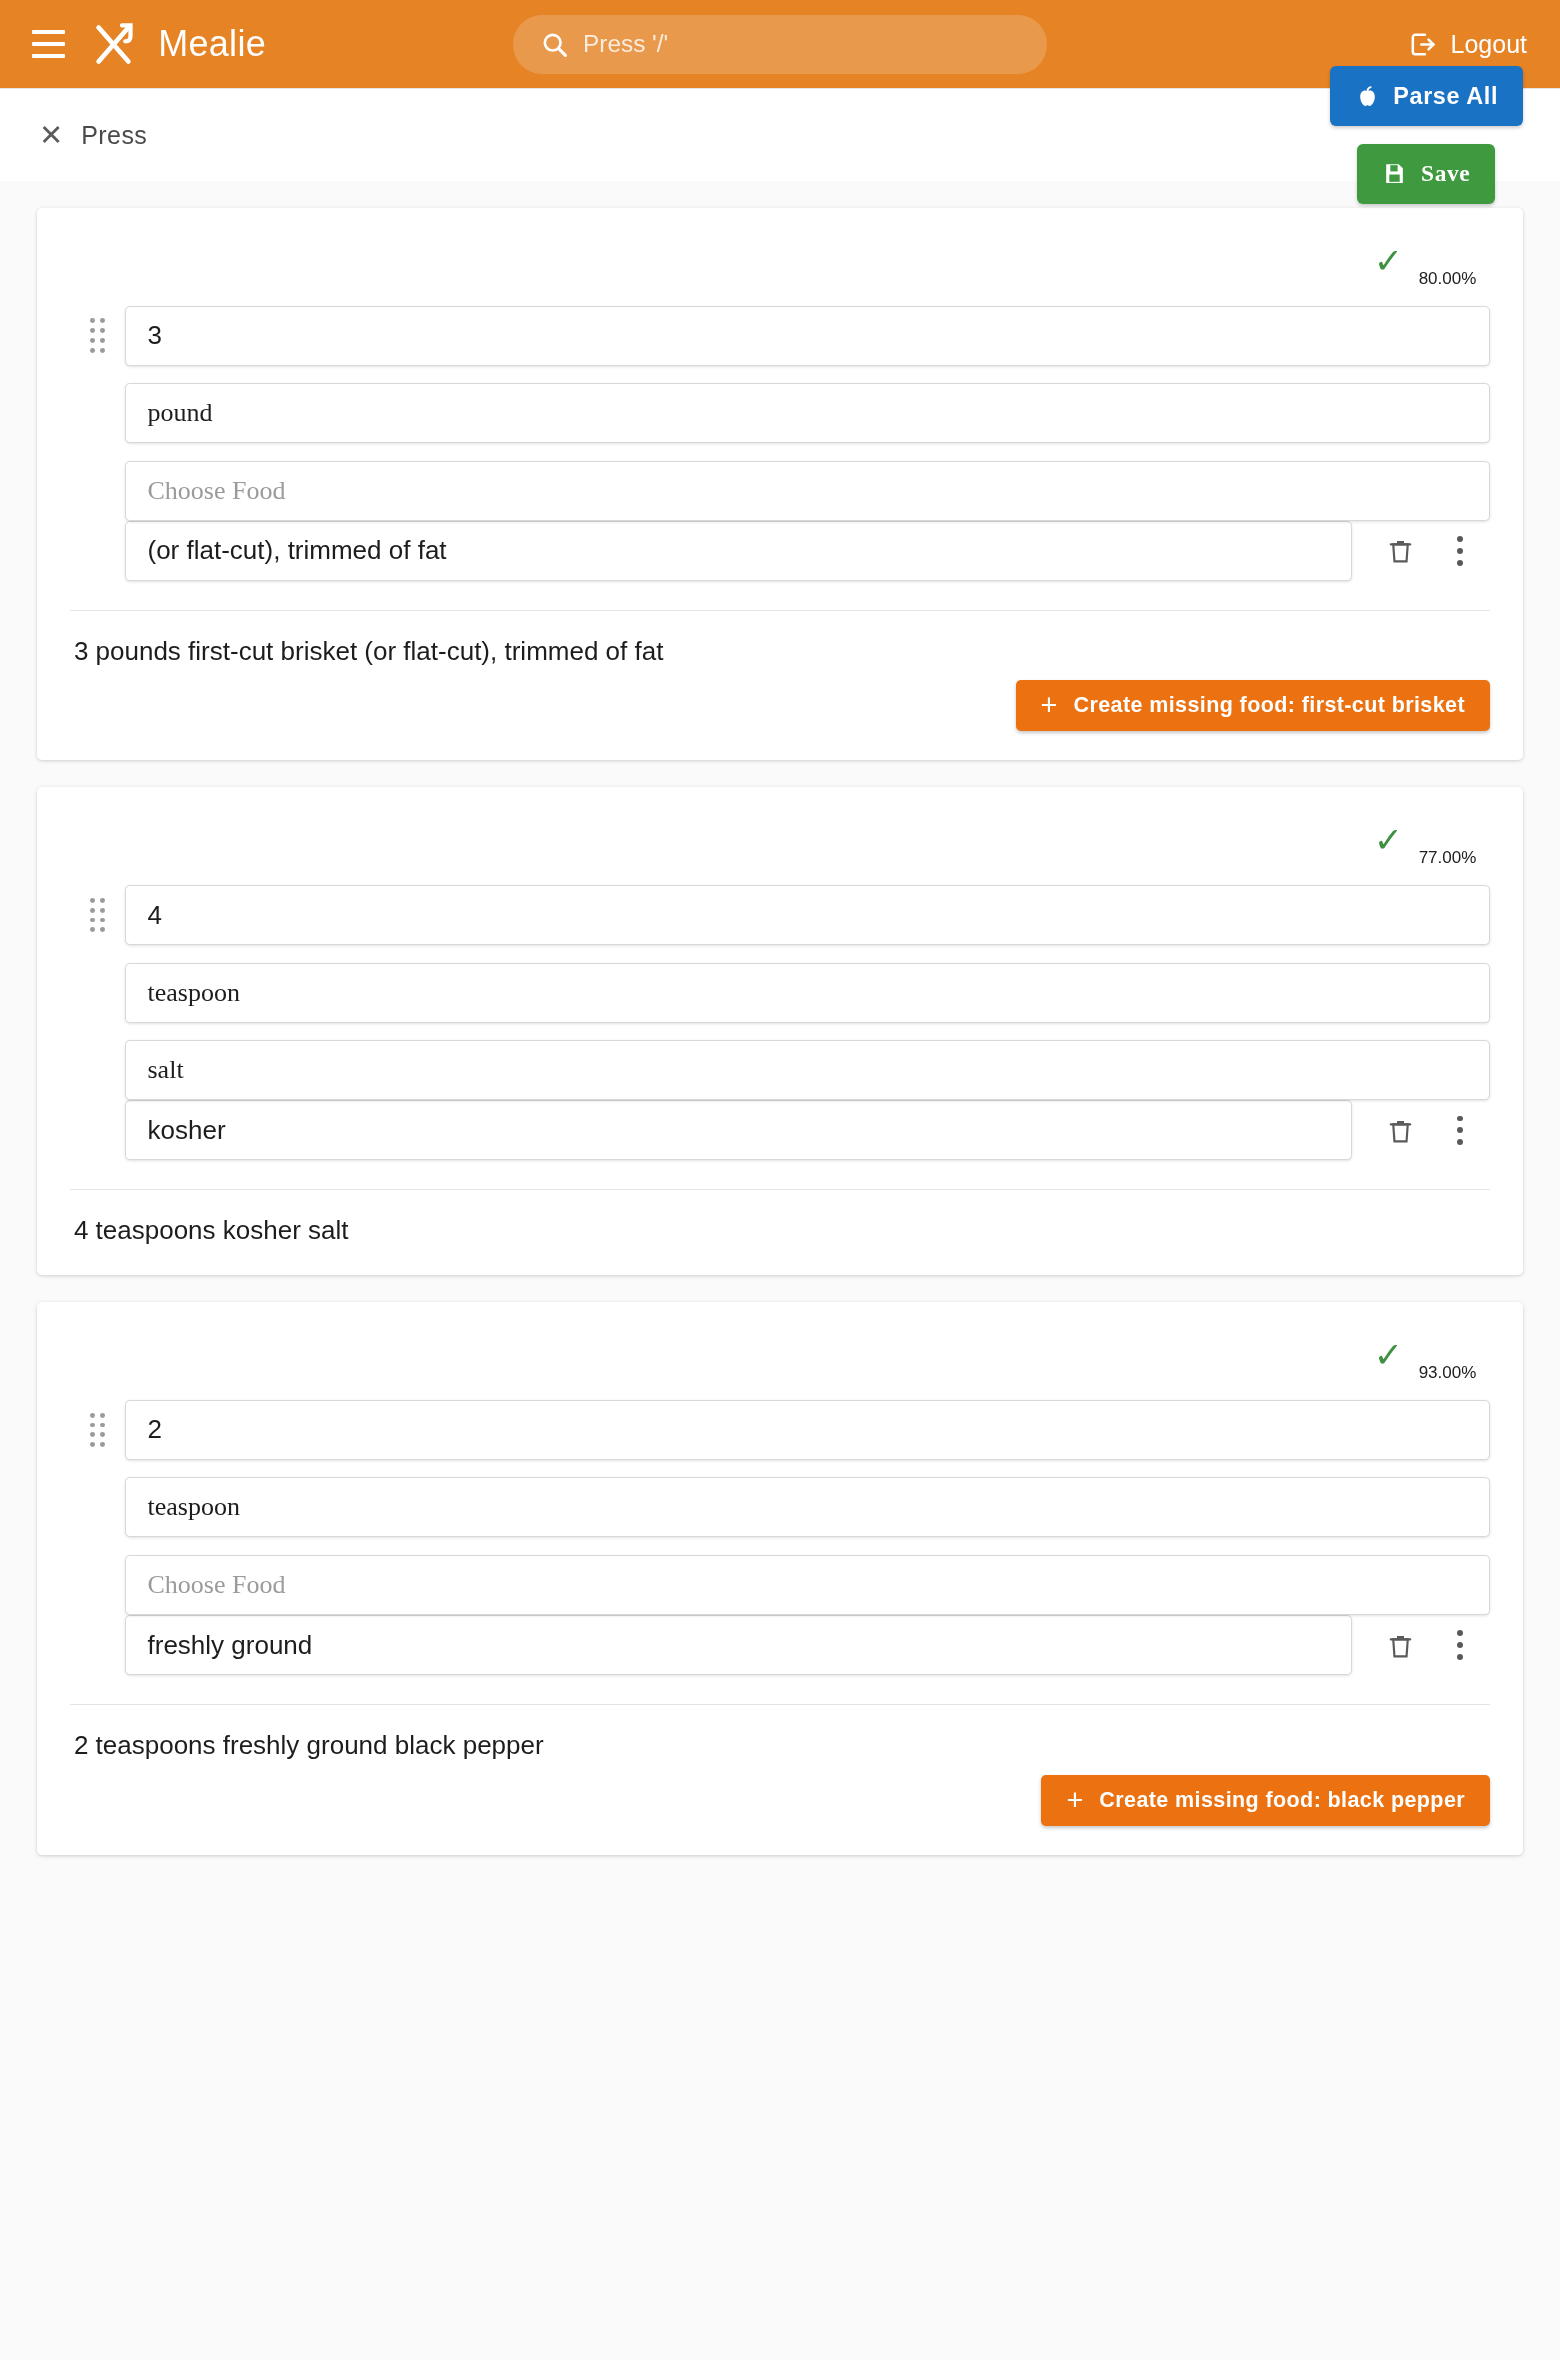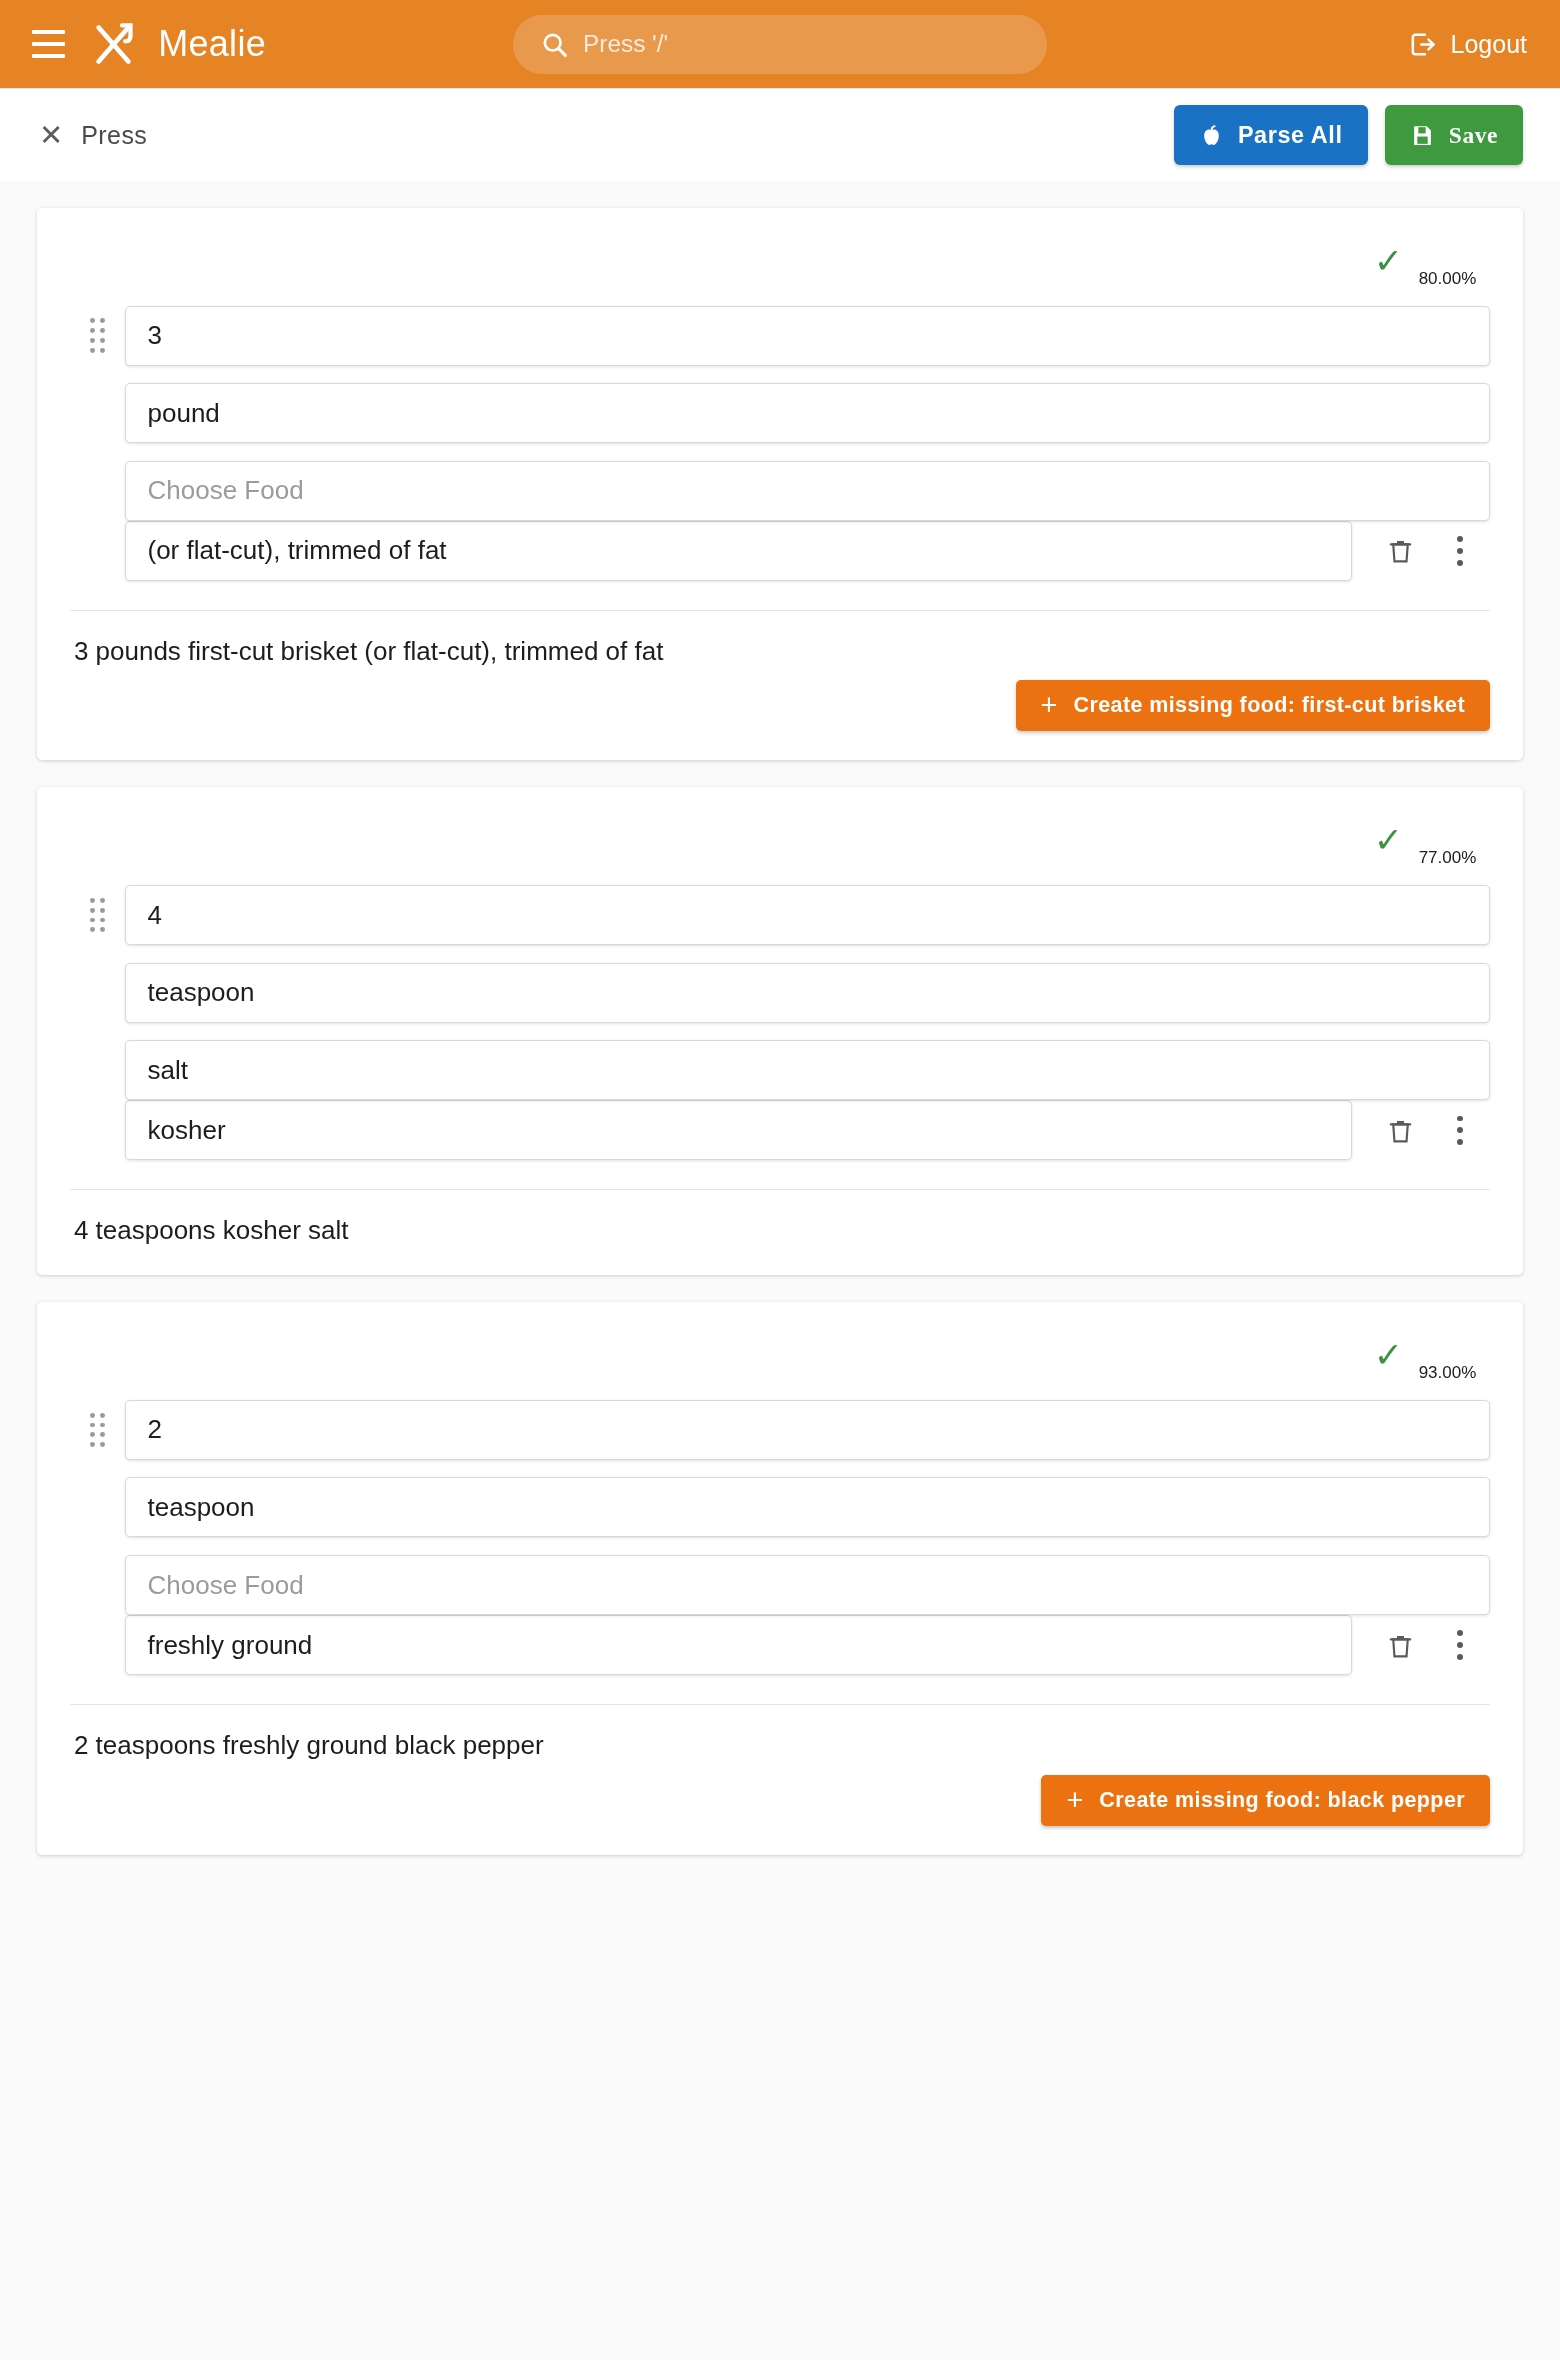--- a/index.html
+++ b/index.html
@@ -101,20 +101,21 @@
     font-size: 29px;
     color: #5c5c5c;
     line-height: 1;
   }
   .toolbar-right {
     position: absolute;
     right: 37px;
     display: flex;
     gap: 17.6px;
     align-items: center;
+    flex-direction: column;
   }
   .btn {
     height: 60px;
     border: none;
     border-radius: 5.9px;
     color: #fff;
     font-size: 23.4px;
     font-weight: bold;
     letter-spacing: 0.6px;
     display: flex;
@@ -191,20 +192,21 @@
     display: flex;
     align-items: center;
     padding: 0 21.5px;
     font-size: 26px;
     color: #1d1d1d;
     cursor: text;
   }
   .input.placeholder { color: #9b9b9b; }
   .select {
     position: relative;
+    font-family: Liberation Serif, serif;
   }
   .row-indent { margin-left: 55px; }
 
   .note-row {
     display: flex;
     align-items: center;
     gap: 0;
     margin-top: 0;
   }
   .icon-btn {

